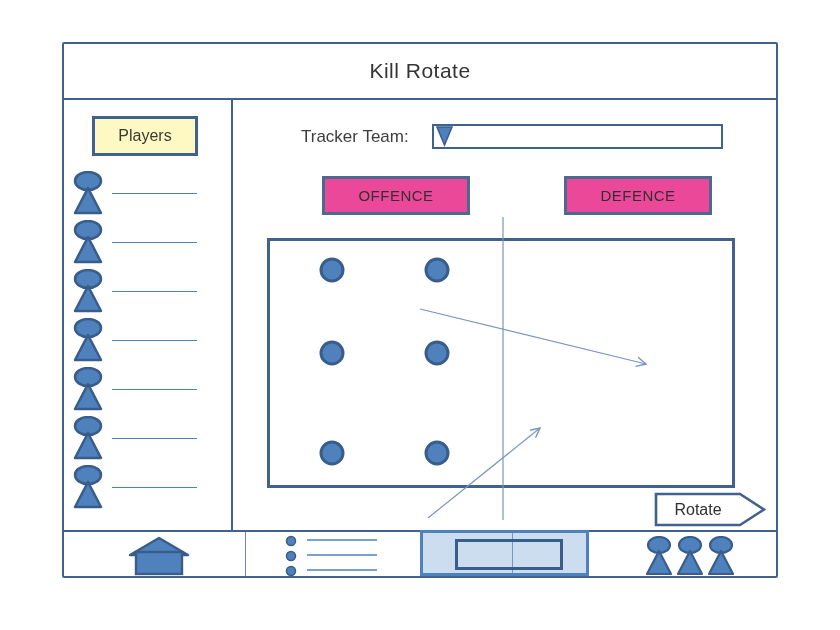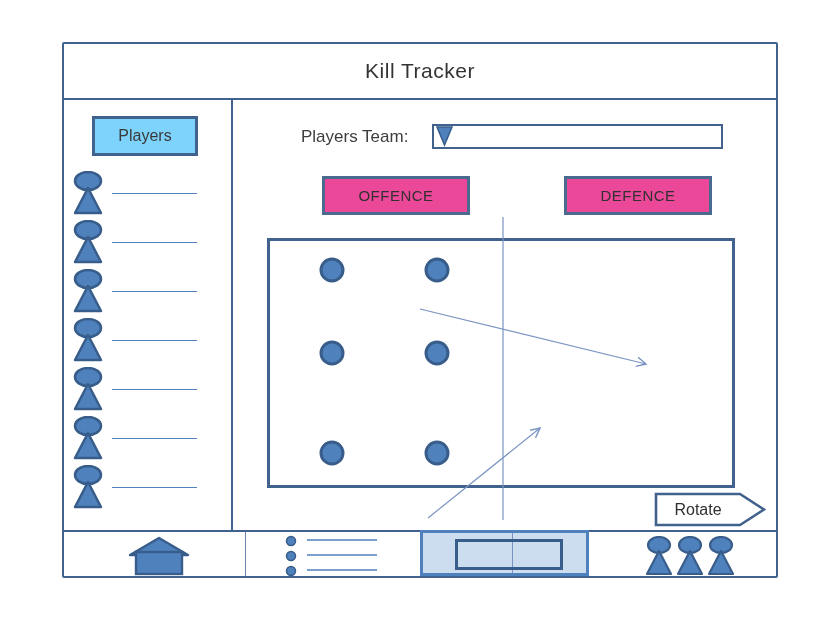--- a/index.html
+++ b/index.html
@@ -12,21 +12,21 @@
          border:2px solid #41628c;border-radius:2px;background:#fff;}
   .titlebar{position:absolute;left:64px;top:44px;width:712px;height:54px;
             border-bottom:2px solid #41628c;display:flex;align-items:center;justify-content:center;}
   .title{font-size:21px;color:#343434;letter-spacing:.5px;}
   .vdivider-sidebar{position:absolute;left:231px;top:100px;width:2px;height:430px;background:#41628c;}
   .toolbar-topline{position:absolute;left:64px;top:530px;width:712px;height:2px;background:#41628c;}
 
   
   .players-box{position:absolute;left:92px;top:116px;width:100px;height:34px;
                border:3px solid #41628c;display:flex;align-items:center;justify-content:center;
-               font-size:16px;color:#3a3a3a;background:#7dd3fc;}
+               font-size:16px;color:#3a3a3a;background:#fef9c3;}
   .prow{position:absolute;left:70px;width:150px;height:46px;}
   .prow svg{position:absolute;left:0;top:0;}
   .pline{position:absolute;left:42px;top:22px;width:85px;height:0;border-top:1px solid #4f81bd;}
 
   
   .choose-label{position:absolute;left:301px;top:127px;font-size:17px;color:#3d3d3d;}
   .team-input{position:absolute;left:432px;top:124px;width:287px;height:21px;
               border:2px solid #41628c;background:#fff;}
   .team-input svg{position:absolute;left:1px;top:0px;}
   .team-value{position:absolute;left:22px;top:2px;font-size:14px;color:#333;}
@@ -54,21 +54,21 @@
             border:3px solid #385d8a;}
   .tb-court .inner-net{position:absolute;left:89px;top:0;width:1px;height:40px;background:#7a94c2;}
   .tb-team{position:absolute;left:644px;top:536px;width:100px;height:40px;cursor:pointer;}
   .tb-team svg{position:absolute;top:0;}
 </style>
 </head>
 <body>
 
 <div class="outer"></div>
 <div class="titlebar">
-  <span class="title">Kill Tracker</span>
+  <span class="title">Kill Rotate</span>
 </div>
 <div class="vdivider-sidebar"></div>
 <div class="toolbar-topline"></div>
 
 <div class="players-box">
   <span>Players</span>
 </div>
 <div id="players-list">
     <div class="prow" style="top: 171px;">
       <svg width="36" height="44" viewBox="0 0 36 44">
@@ -114,21 +114,21 @@
     </div>
     <div class="prow" style="top: 465px;">
       <svg width="36" height="44" viewBox="0 0 36 44">
         <ellipse cx="18" cy="10" rx="13" ry="9" fill="#4f81bd" stroke="#385d8a" stroke-width="2.5"></ellipse>
         <polygon points="18,17 31,42 5,42" fill="#4f81bd" stroke="#385d8a" stroke-width="2.5" stroke-linejoin="round"></polygon>
       </svg>
       <div class="pline"></div>
     </div>
   </div>
 
-<div class="choose-label">Players Team:</div>
+<div class="choose-label">Tracker Team:</div>
 <div class="team-input">
   <svg width="20" height="21" viewBox="0 0 20 21">
     <polygon points="2,1 17,1 9.5,19" fill="#4f81bd" stroke="#385d8a" stroke-width="1.5"></polygon>
   </svg>
   <span class="team-value"></span>
 </div>
 
 <div class="btn btn-offence">
   <span>OFFENCE</span>
 </div>

